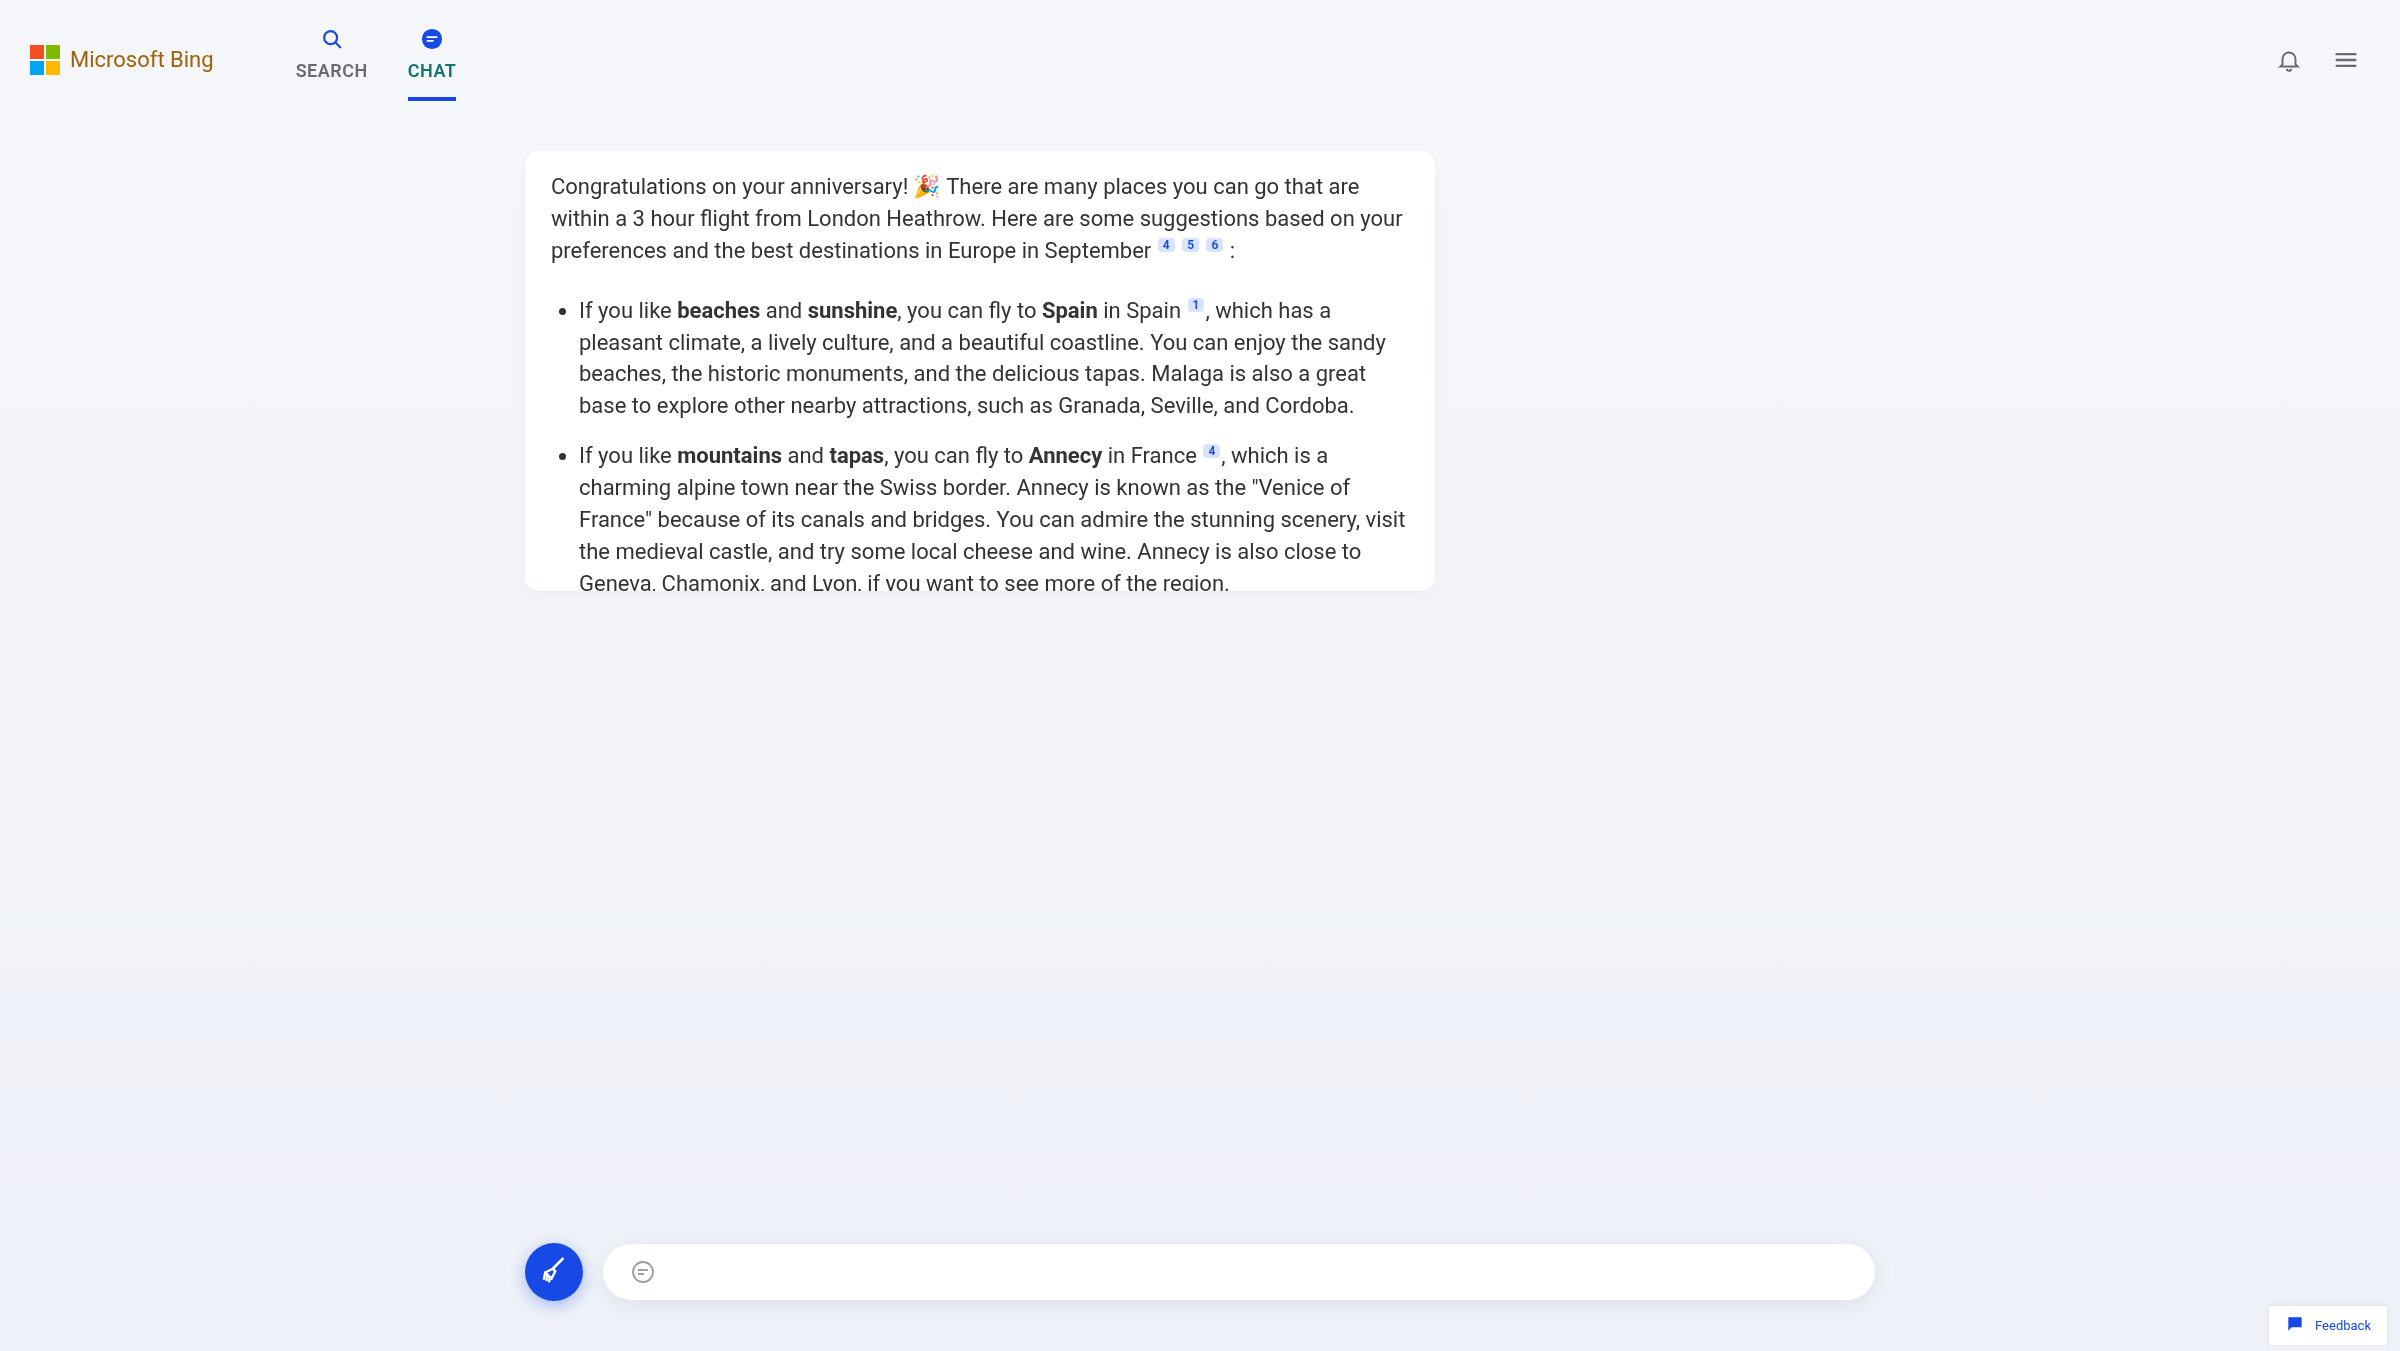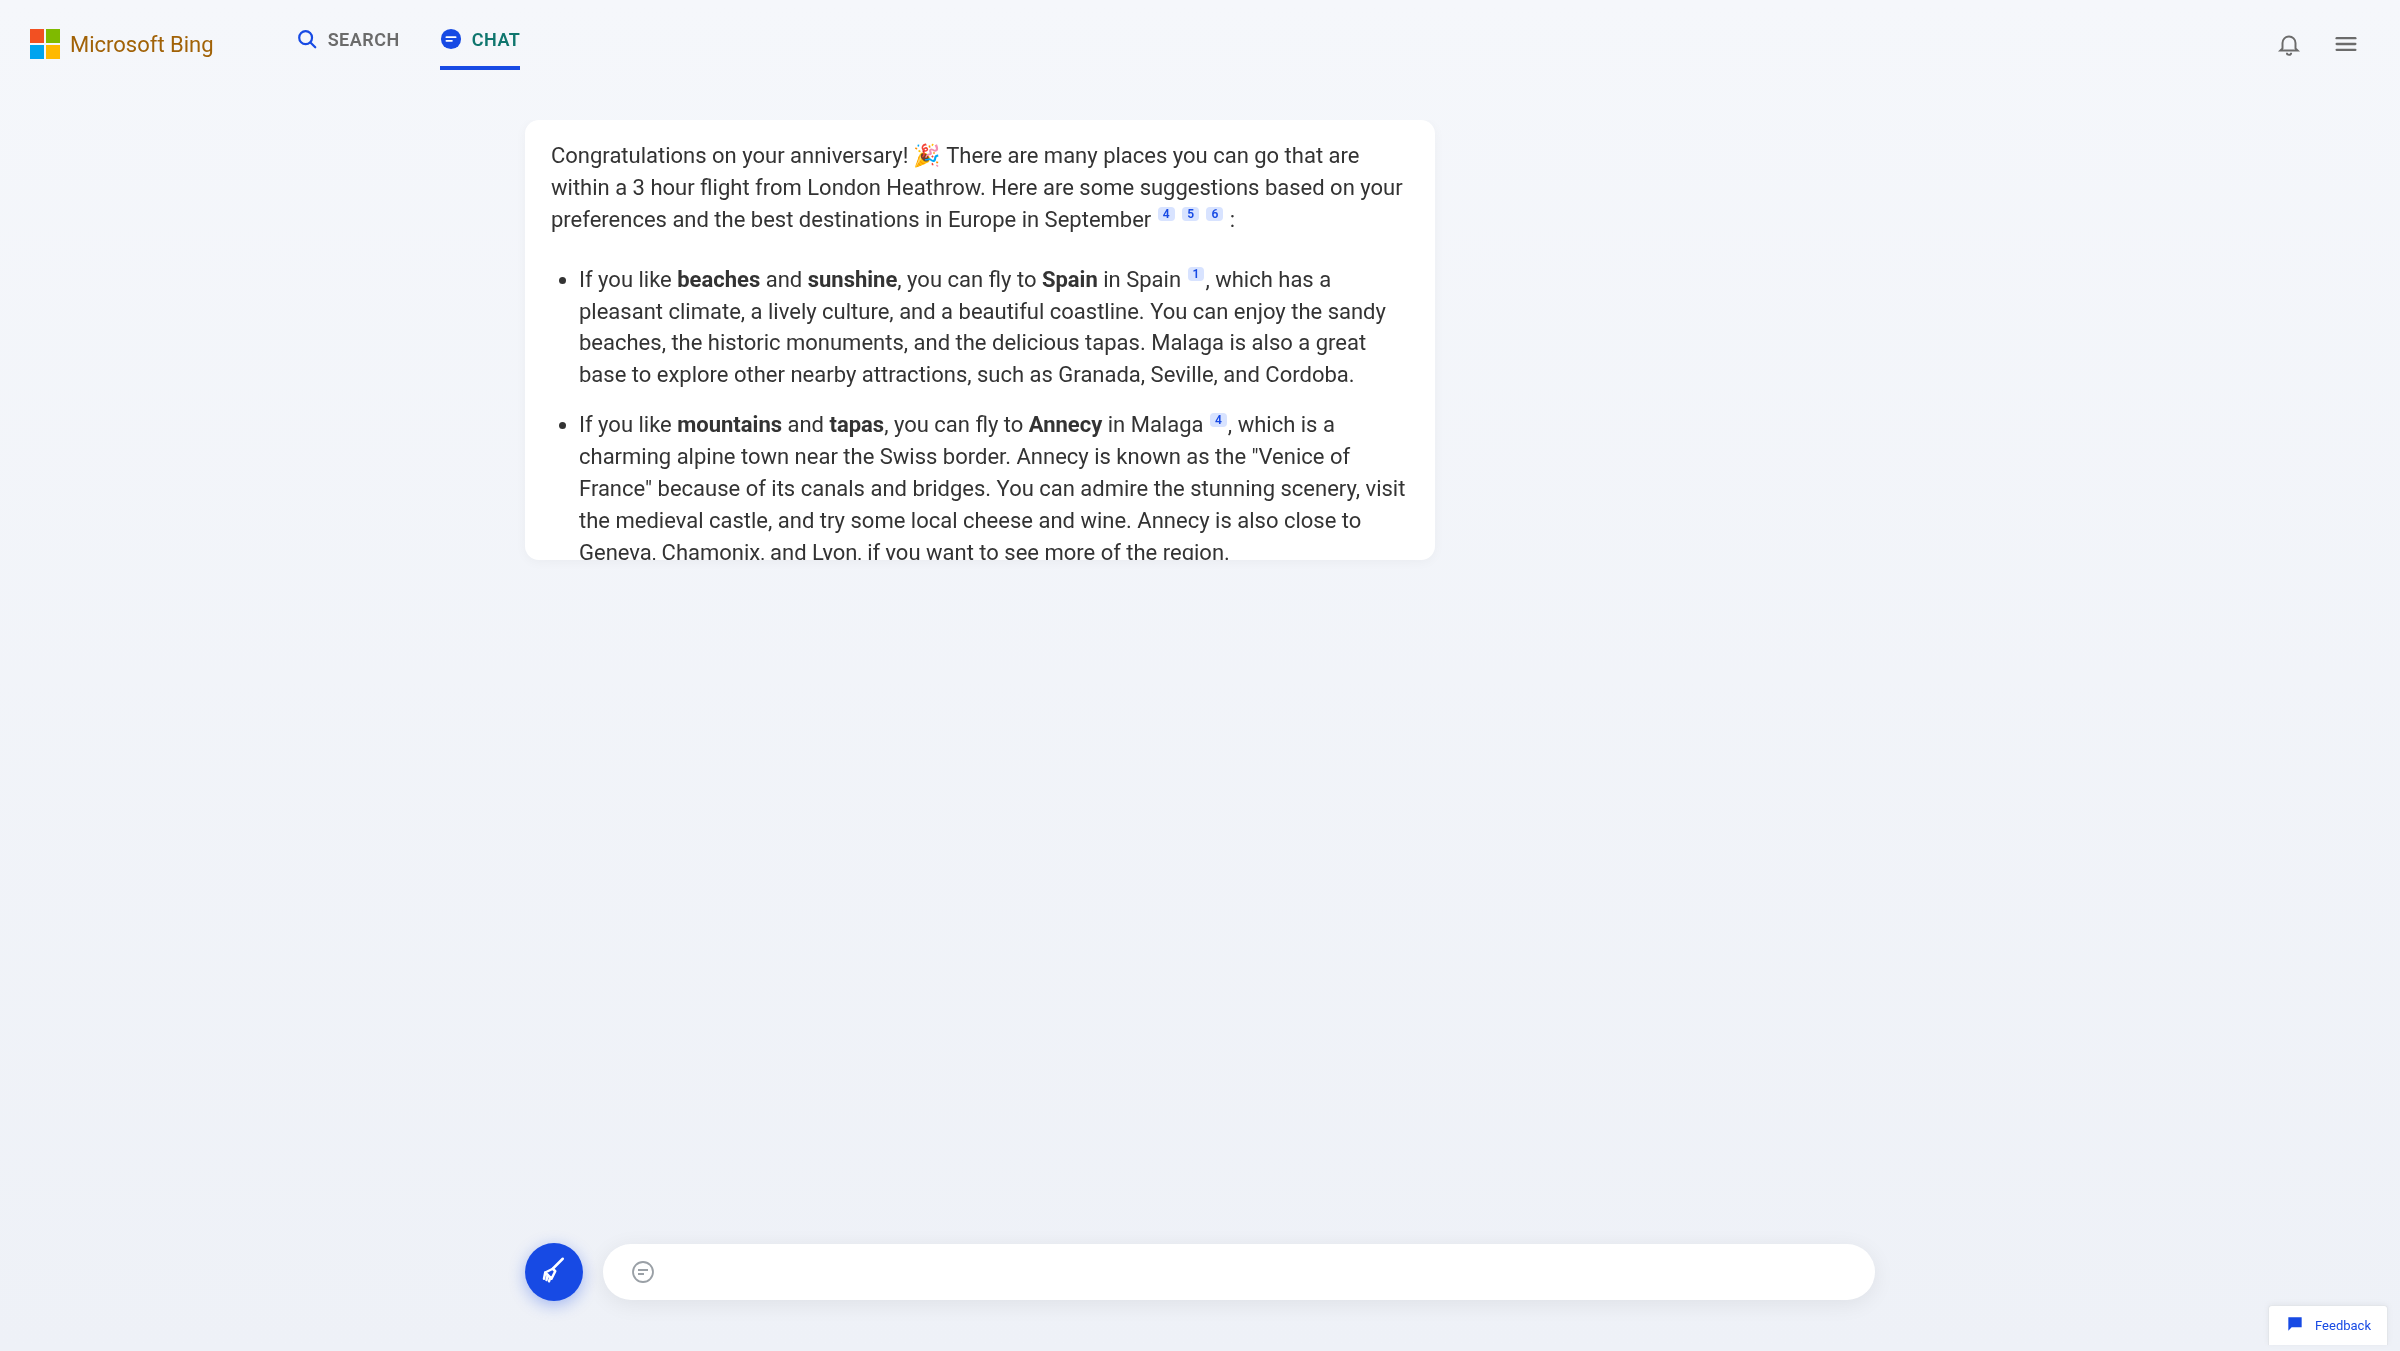--- a/index.html
+++ b/index.html
@@ -45,20 +45,21 @@
       display: flex;
       align-items: center;
       gap: 10px;
       font-size: 18px;
       font-weight: 600;
       color: #6b6b6b;
       letter-spacing: 0.5px;
       padding: 10px 0 16px 0;
       border-bottom: 4px solid transparent;
       cursor: pointer;
+      flex-direction: column;
     }
     .tab.active {
       color: #0f766e;
       border-bottom-color: #174ae4;
     }
     .tab .icon { display: flex; }
 
     .header-spacer { flex: 1; }
     .header-icons { display: flex; align-items: center; gap: 30px; margin-right: 10px;}
     .hicon { cursor: pointer; display: flex; color: #6b6b6b; }
@@ -247,21 +248,21 @@
       <span class="cite">5</span>
       <span class="cite">6</span>
       <span>:</span>
     </p>
     <ul>
       <li>
         <span>If you like </span><span class="bold">beaches</span><span> and </span><span class="bold">sunshine</span><span>, you can fly to </span><span class="bold">Spain</span><span> in Spain</span>
         <span class="cite">1</span><span>, which has a pleasant climate, a lively culture, and a beautiful coastline. You can enjoy the sandy beaches, the historic monuments, and the delicious tapas. Malaga is also a great base to explore other nearby attractions, such as Granada, Seville, and Cordoba.</span>
       </li>
       <li>
-        <span>If you like </span><span class="bold">mountains</span><span> and </span><span class="bold">tapas</span><span>, you can fly to </span><span class="bold">Annecy</span><span> in Malaga</span>
+        <span>If you like </span><span class="bold">mountains</span><span> and </span><span class="bold">tapas</span><span>, you can fly to </span><span class="bold">Annecy</span><span> in France</span>
         <span class="cite">4</span><span>, which is a charming alpine town near the Swiss border. Annecy is known as the "Venice of France" because of its canals and bridges. You can admire the stunning scenery, visit the medieval castle, and try some local cheese and wine. Annecy is also close to Geneva, Chamonix, and Lyon, if you want to see more of the region.</span>
       </li>
 
     </ul>
   </div>
 
 </div>
 
 <div class="composer-bar">
   <div class="composer-inner">

